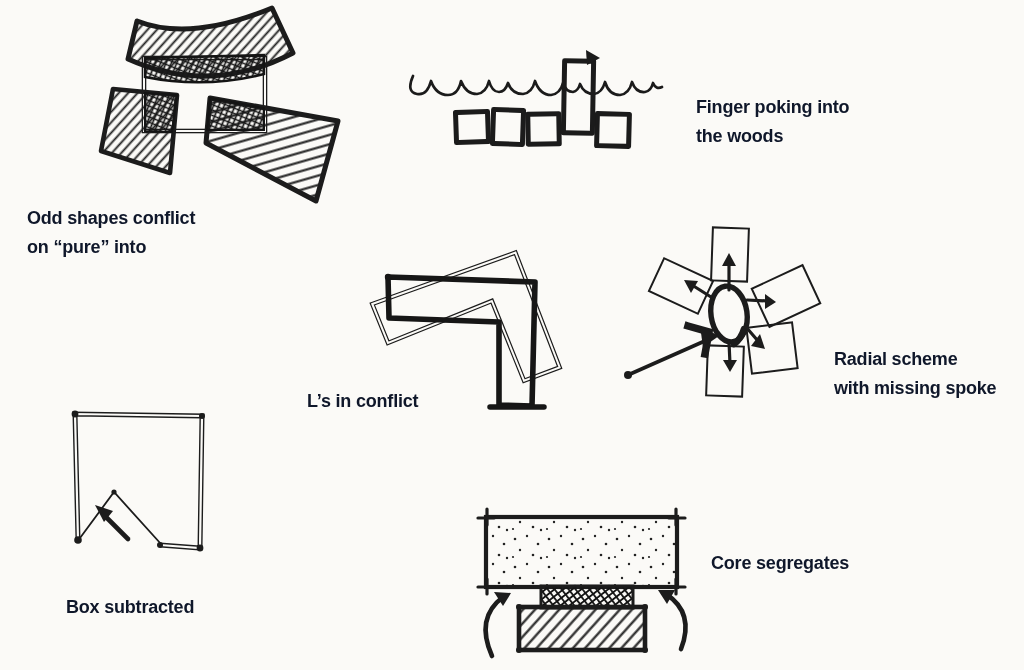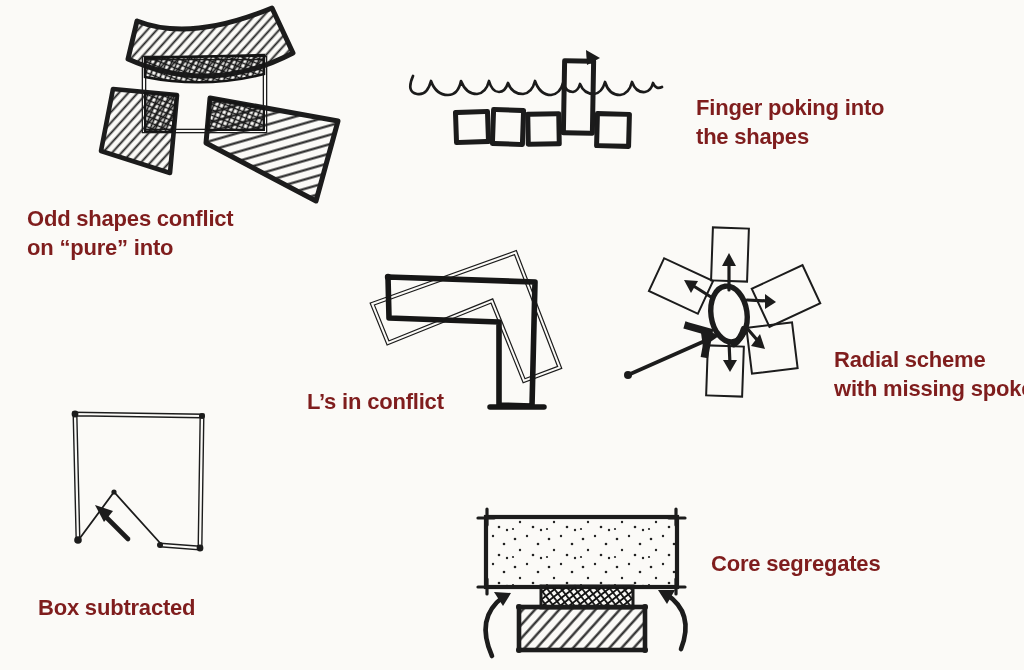--- a/index.html
+++ b/index.html
@@ -7,23 +7,23 @@
     position:relative;
     width:1024px;height:670px;
     background:#fbfaf7;
     overflow:hidden;
     font-family:"Liberation Sans",sans-serif;
   }
   .sketch-layer{position:absolute;left:0;top:0;}
   .caption{
     position:absolute;
     font-weight:700;
-    font-size:22px;
+    font-size:18px;
     line-height:29px;
-    color:#7f1d1d;
+    color:#0f172a;
     letter-spacing:-0.2px;
     white-space:nowrap;
   }
   .caption span{display:block;}
 </style>
 </head>
 <body>
 
 <div class="page">
 
@@ -170,33 +170,33 @@
     </g>
   </svg>
 
   <div class="caption" style="left:27px;top:204px">
     <span>Odd shapes conflict</span>
     <span>on “pure” into</span>
   </div>
 
   <div class="caption" style="left:696px;top:93px">
     <span>Finger poking into</span>
-    <span>the shapes</span>
+    <span>the woods</span>
   </div>
 
   <div class="caption" style="left:307px;top:387px">
     <span>L’s in conflict</span>
   </div>
 
   <div class="caption" style="left:834px;top:345px">
     <span>Radial scheme</span>
     <span>with missing spoke</span>
   </div>
 
-  <div class="caption" style="left:38px;top:593px">
+  <div class="caption" style="left:66px;top:593px">
     <span>Box subtracted</span>
   </div>
 
   <div class="caption" style="left:711px;top:549px">
     <span>Core segregates</span>
   </div>
 
 </div>
 
 </body></html>

